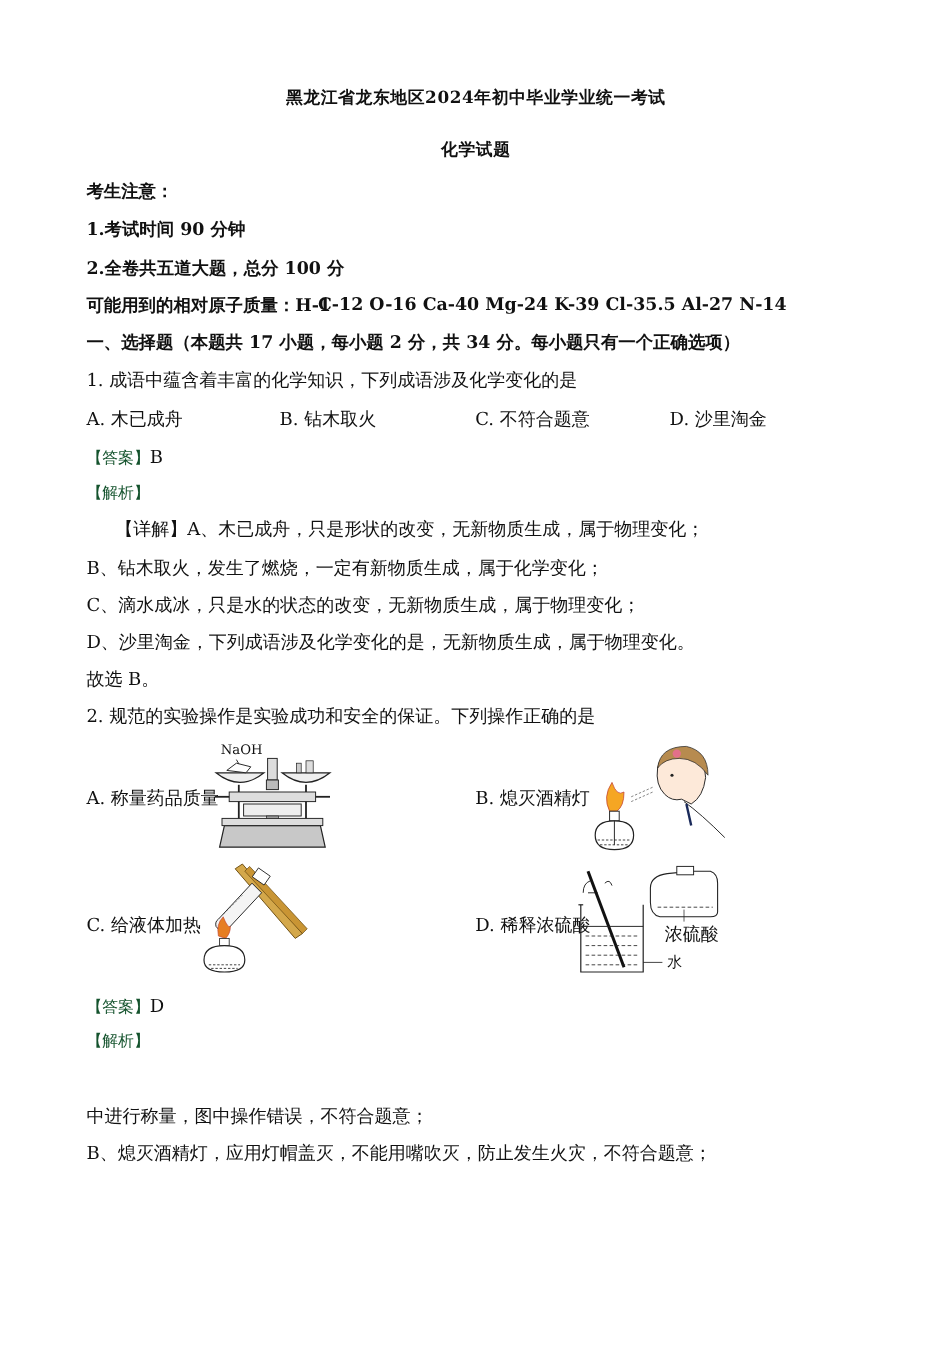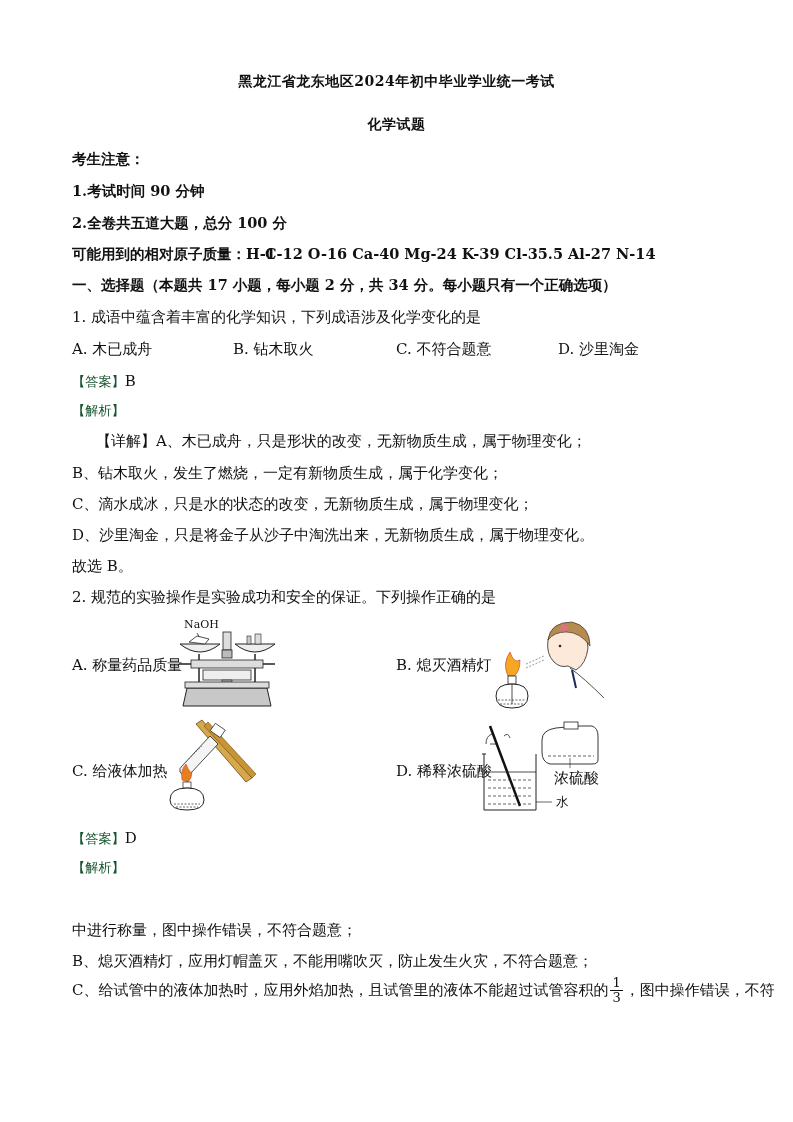--- a/index.html
+++ b/index.html
@@ -49,21 +49,21 @@
   <div class="abs" style="left:72px; top:371px;">
     <span class="tag">【答案】</span><span class="txt">B</span>
   </div>
   <div class="abs tag" style="left:72px; top:402px;">【解析】</div>
 
   <div class="abs" style="left:72px; top:431px;margin-left:24px;">
     <span class="txt">【详解】</span><span class="txt">A、木已成舟，只是形状的改变，无新物质生成，属于物理变化；</span>
   </div>
   <div class="abs txt" style="left:72px; top:464px;">B、钻木取火，发生了燃烧，一定有新物质生成，属于化学变化；</div>
   <div class="abs txt" style="left:72px; top:495px;">C、滴水成冰，只是水的状态的改变，无新物质生成，属于物理变化；</div>
-  <div class="abs txt" style="left:72px; top:526px;">D、沙里淘金，只是将金子从沙子中淘洗出来，无新物质生成，属于物理变化。</div>
+  <div class="abs txt" style="left:72px; top:526px;">D、沙里淘金，下列成语涉及化学变化的是，无新物质生成，属于物理变化。</div>
   <div class="abs txt" style="left:72px; top:557px;">故选 B。</div>
 
   <div class="abs txt" style="left:72px; top:588px;">2. 规范的实验操作是实验成功和安全的保证。下列操作正确的是</div>
 
   <div class="abs txt" style="left:72px; top:656px;">A. 称量药品质量</div>
   <div class="abs txt" style="left:396px; top:656px;">B. 熄灭酒精灯</div>
   <div class="abs txt" style="left:72px; top:762px;">C. 给液体加热</div>
   <div class="abs txt" style="left:396px; top:762px;">D. 稀释浓硫酸</div>
 
   <div class="abs" style="left:184px; top:618px; font-size:11px; font-family:'DejaVu Serif', serif;">NaOH</div>
@@ -133,17 +133,14 @@
   <div class="abs" style="left:554px; top:769px; font-size:15px;text-align:right;">浓硫酸</div>
   <div class="abs" style="left:556px; top:794px; font-size:12.5px;">水</div>
 
   <div class="abs" style="left:72px; top:828px;">
     <span class="tag">【答案】</span><span class="txt">D</span>
   </div>
   <div class="abs tag" style="left:72px; top:859px;">【解析】</div>
 
   <div class="abs txt" style="left:72px; top:921px;">中进行称量，图中操作错误，不符合题意；</div>
   <div class="abs txt" style="left:72px; top:952px;">B、熄灭酒精灯，应用灯帽盖灭，不能用嘴吹灭，防止发生火灾，不符合题意；</div>
-  <div class="abs" style="left:72px; top:976px;">
-    <span class="txt">C、给试管中的液体加热时，应用外焰加热，且试管里的液体不能超过试管容积的</span><span class="frac"><span class="num">1</span><span class="den">3</span></span><span class="txt">，图中操作错误，不符</span>
-  </div>
 
 </div>
 
 </body></html>

